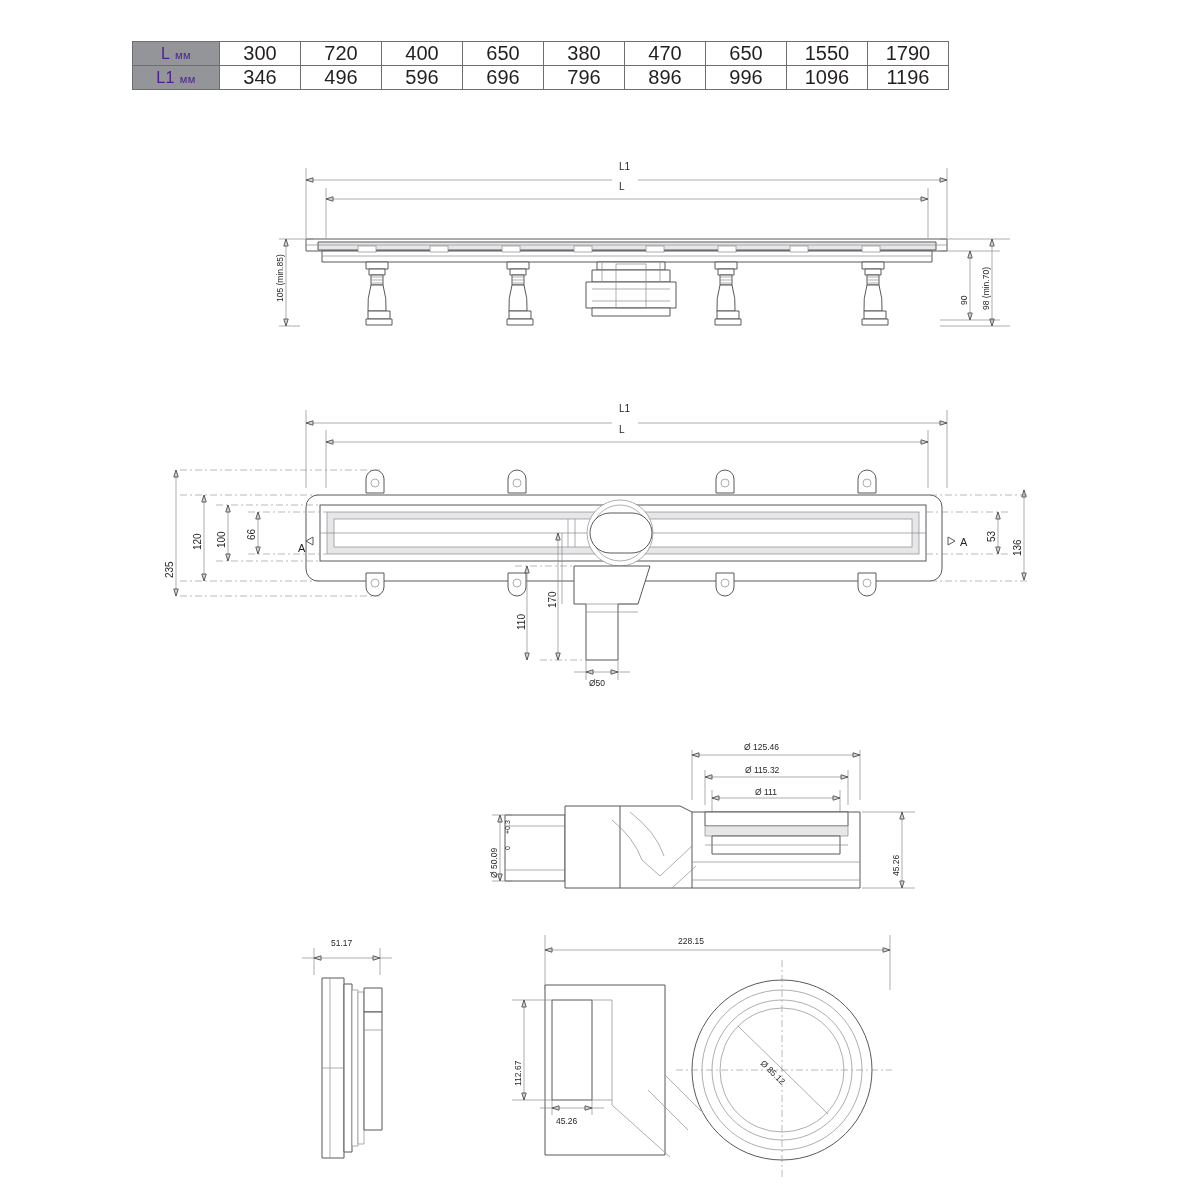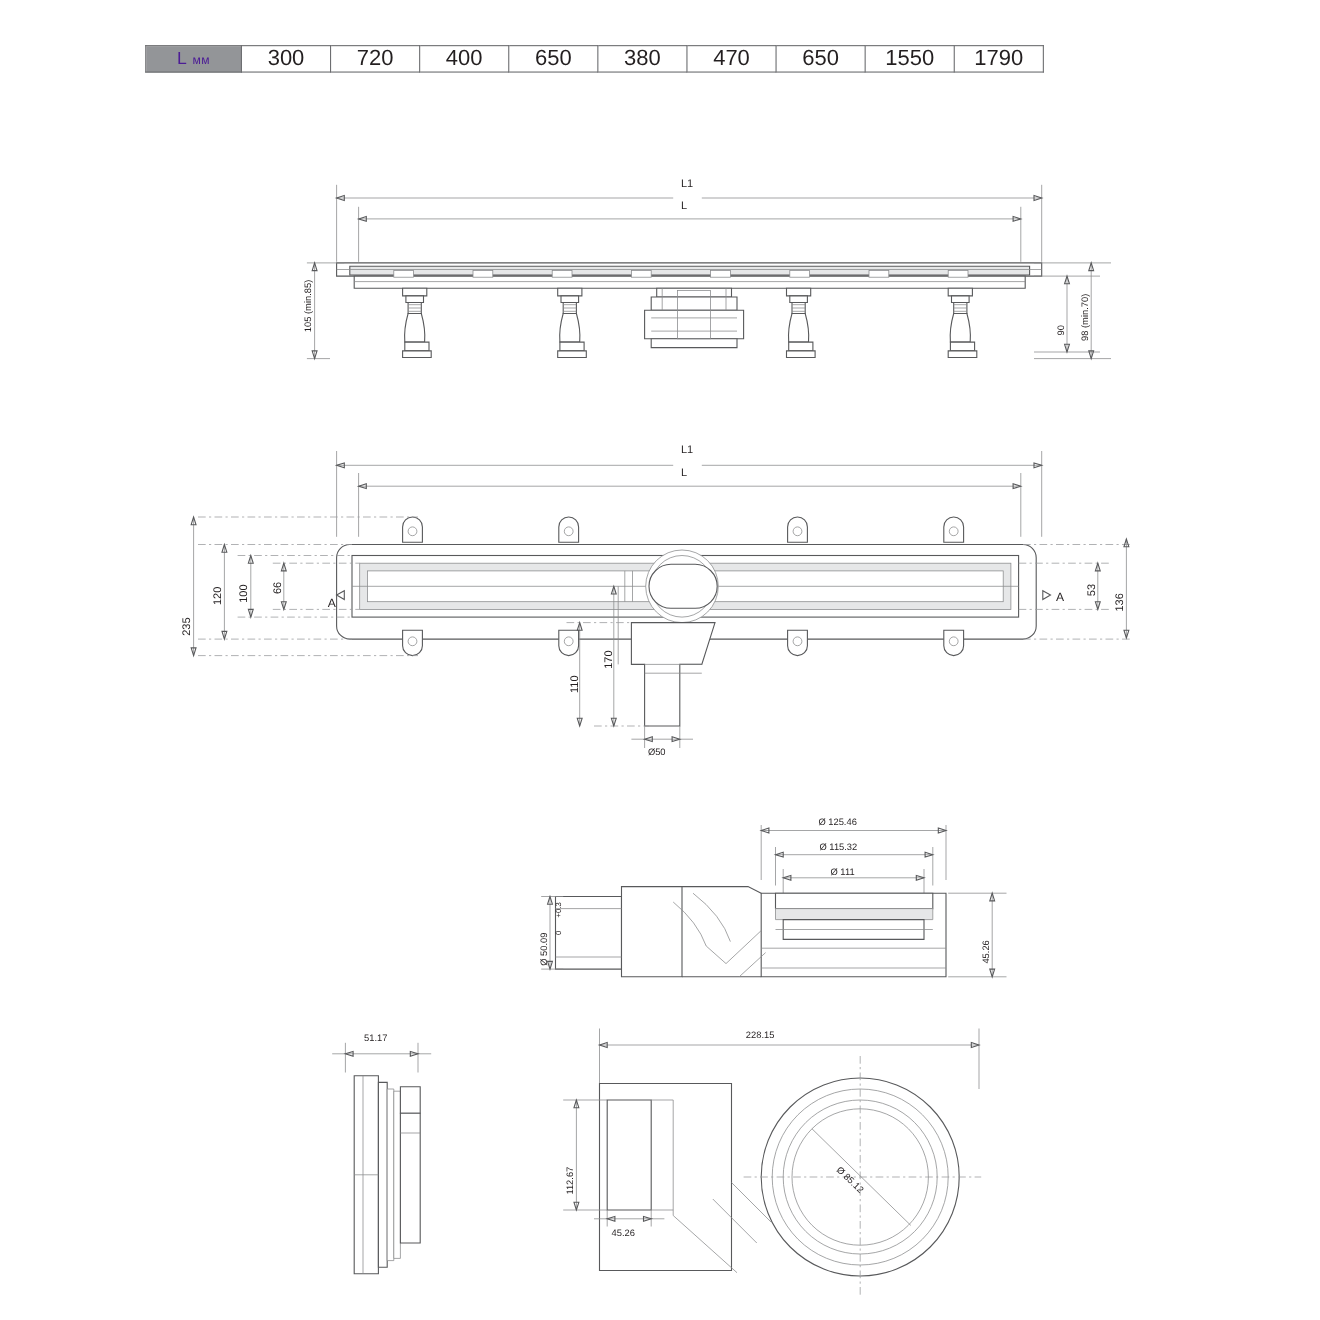--- a/index.html
+++ b/index.html
@@ -86,20 +86,35 @@
         <td class="val">300</td>
         <td class="val">720</td>
         <td class="val">400</td>
         <td class="val">650</td>
         <td class="val">380</td>
         <td class="val">470</td>
         <td class="val">650</td>
         <td class="val">1550</td>
         <td class="val">1790</td>
       </tr>
+      <tr>
+        <td class="rowhead">
+          <span class="big">L1</span>
+          <span class="small">мм</span>
+        </td>
+        <td class="val">346</td>
+        <td class="val">496</td>
+        <td class="val">596</td>
+        <td class="val">696</td>
+        <td class="val">796</td>
+        <td class="val">896</td>
+        <td class="val">996</td>
+        <td class="val">1096</td>
+        <td class="val">1196</td>
+      </tr>
     </tbody>
   </table>
 
   <svg class="draw" viewBox="0 0 1200 1200">
 
     <g>
 
       <line class="thin" x1="306" y1="168" x2="306" y2="238"></line>
       <line class="thin" x1="947" y1="168" x2="947" y2="238"></line>
       <line class="thin" x1="306" y1="180" x2="947" y2="180"></line>

